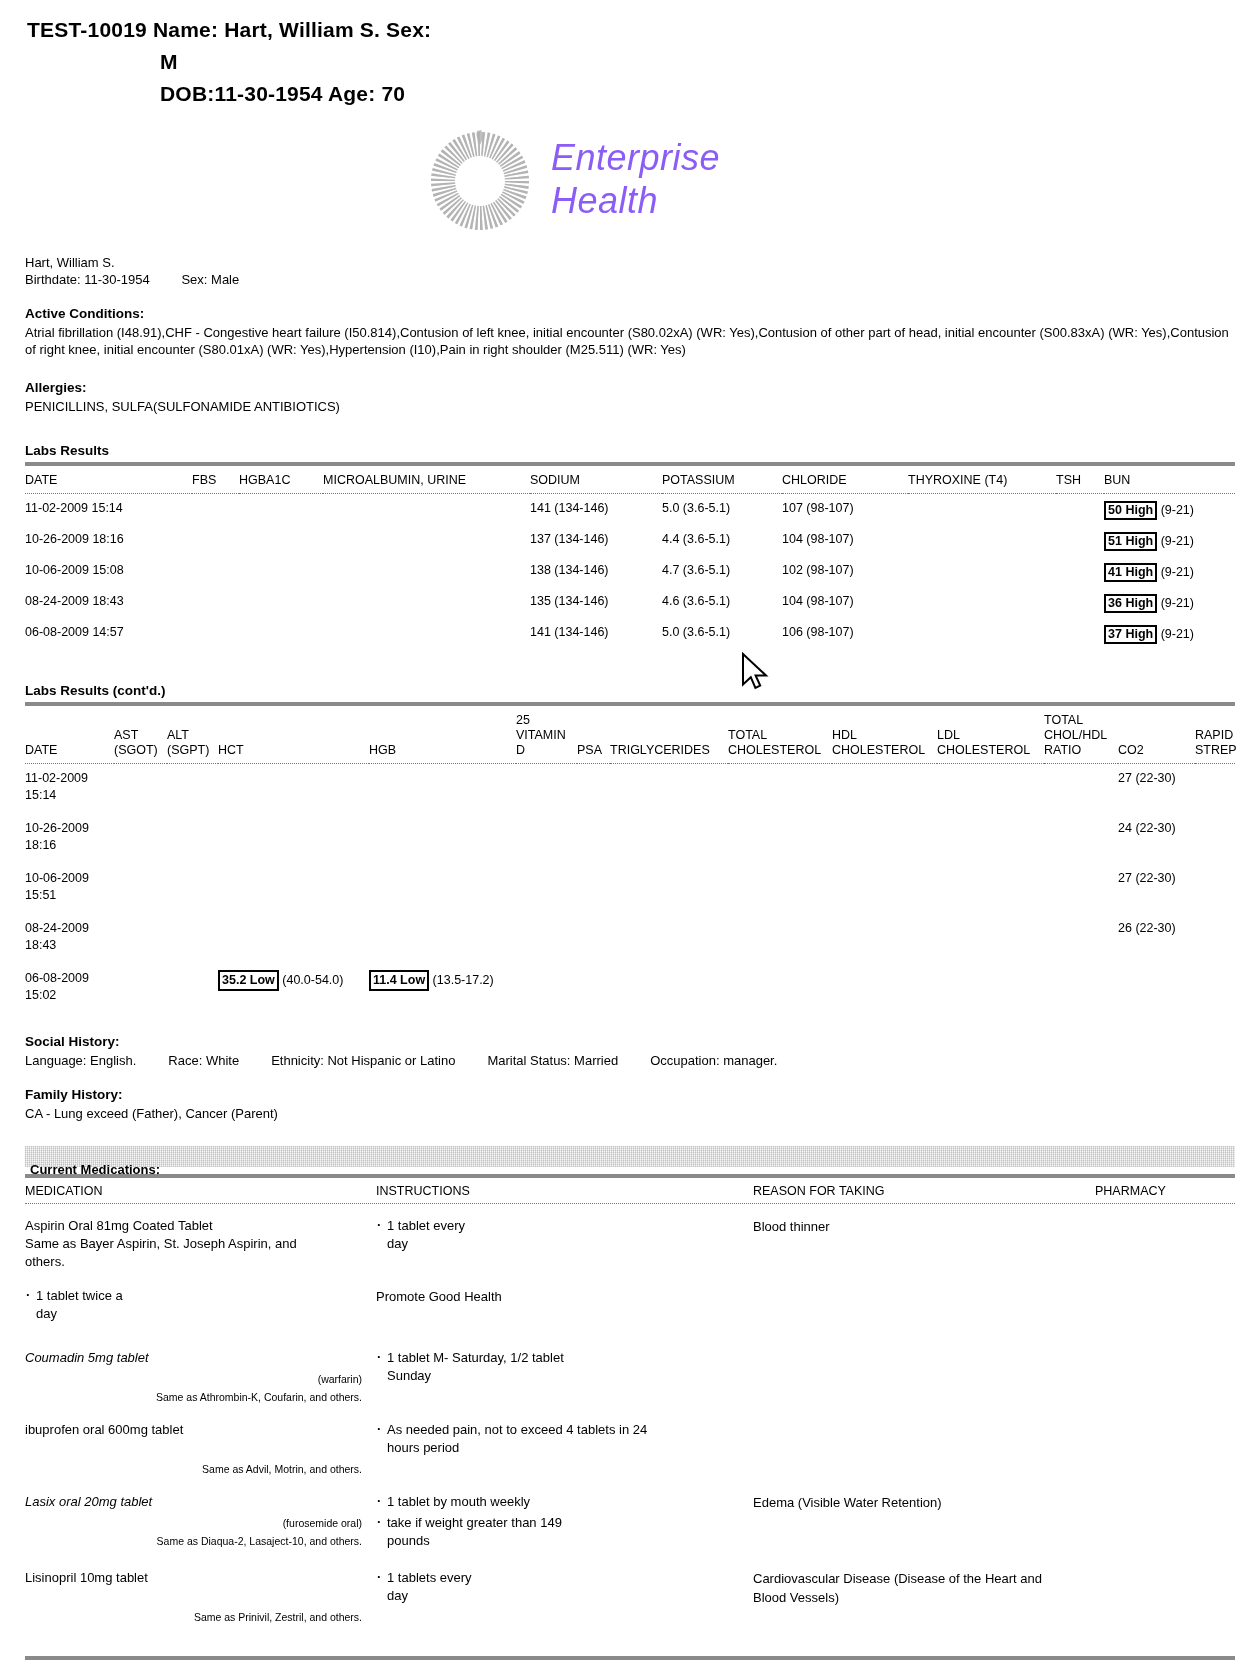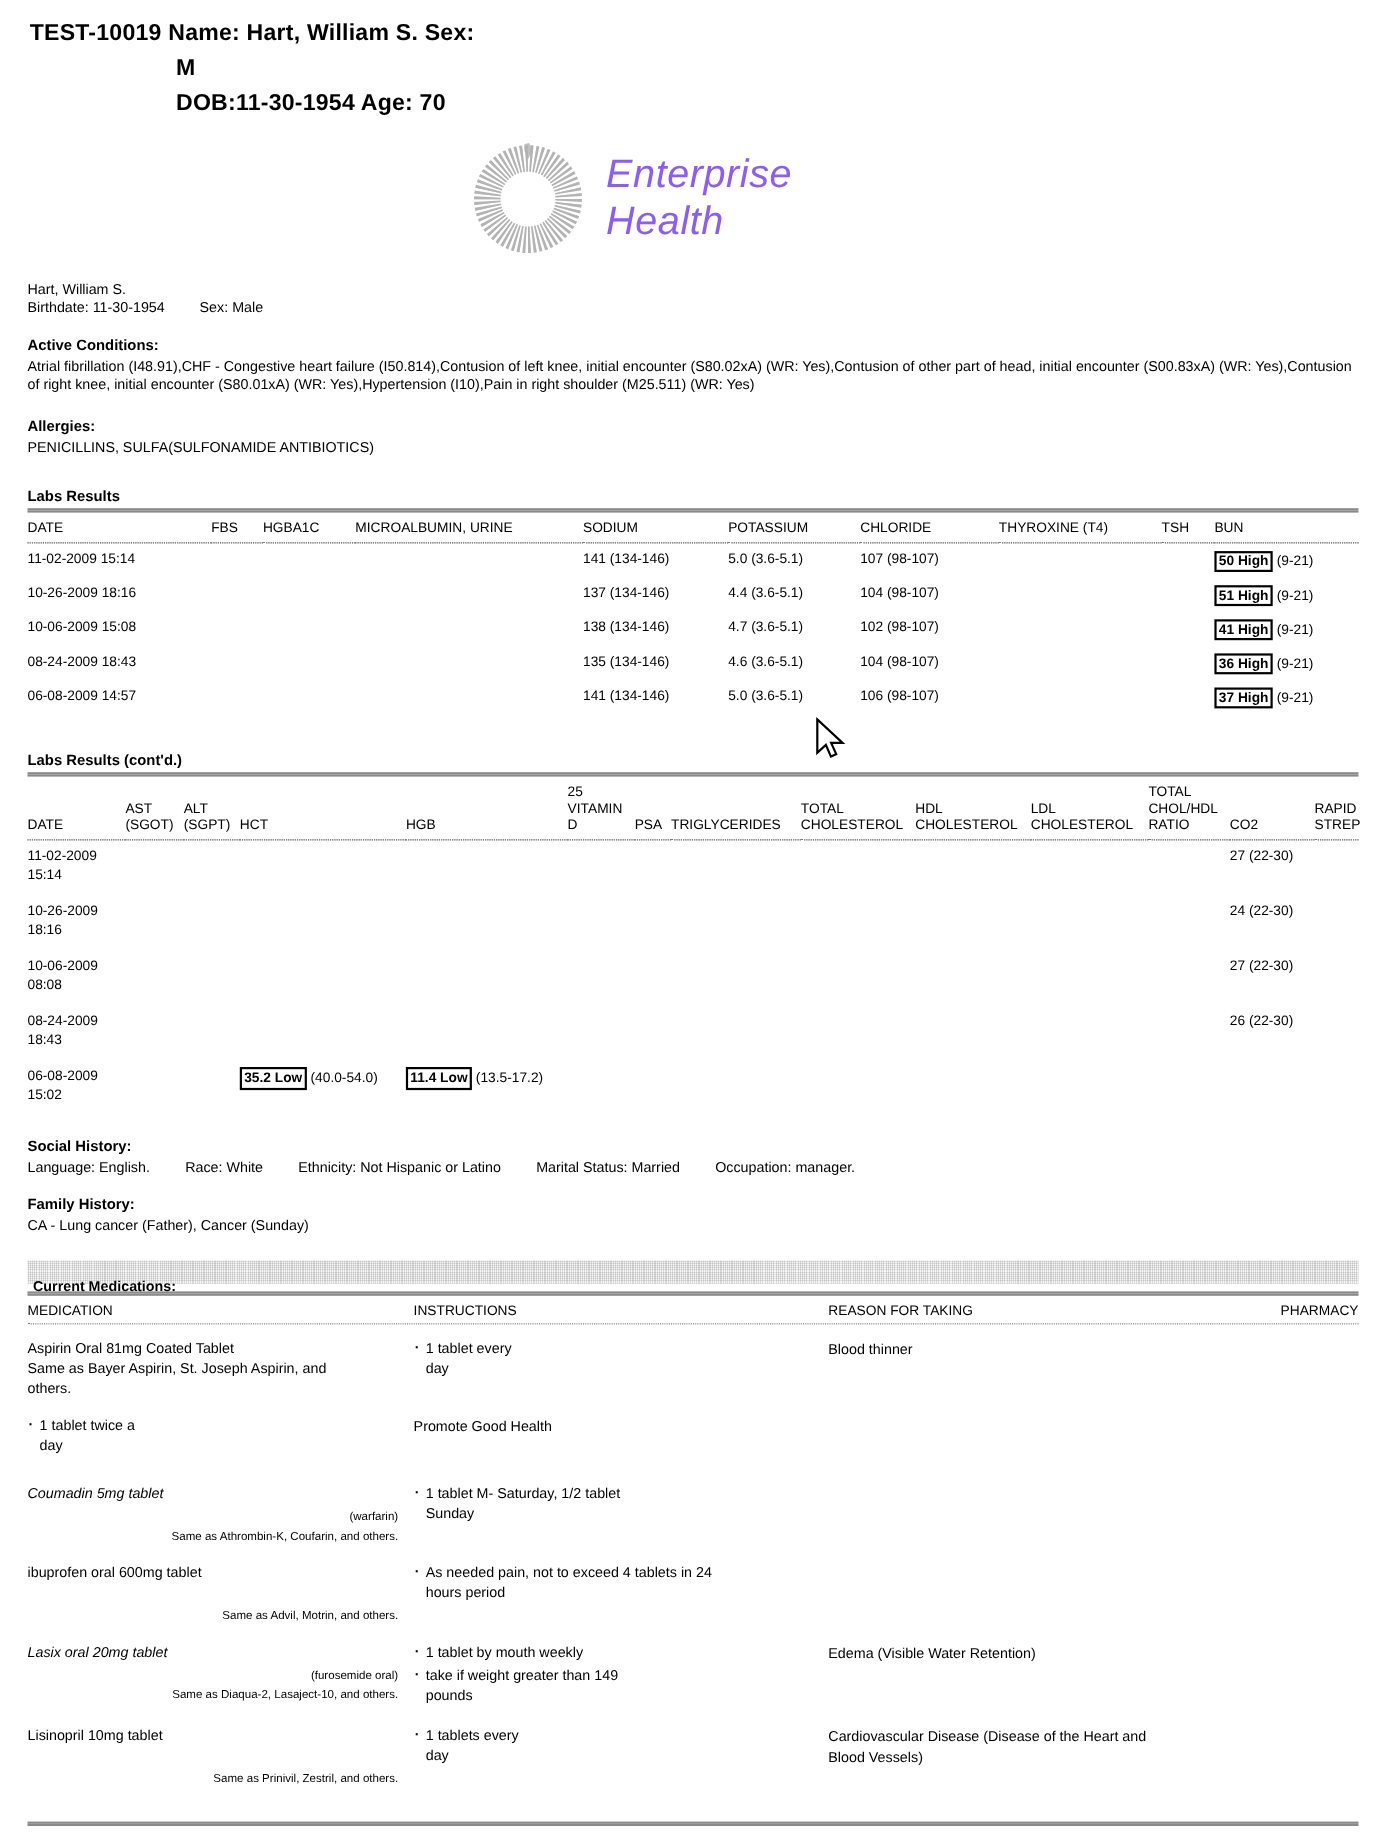--- a/index.html
+++ b/index.html
@@ -41,21 +41,21 @@
 
   
   .med-band { margin:24px 0 0 25px; width:1210px; height:21px; padding:16px 0 0 5px; font-weight:bold; font-size:13px;
     background:
       repeating-linear-gradient(90deg, rgba(90,90,90,.22) 0 1px, rgba(220,220,220,.18) 1px 2px),
       repeating-linear-gradient(0deg, rgba(90,90,90,.18) 0 1px, rgba(235,235,235,.12) 1px 2px);
   }
   .med-dline { margin-top:7px; }
   .med-grid { display:grid; grid-template-columns:351px 377px 342px 140px; margin-left:25px; width:1210px; }
   .med-header { font-size:12.5px; padding:6px 0 5px; border-bottom:1px dotted #777; }
-  .med-header .ph { text-align:right; }
+  .med-header .ph { }
   .med-row { padding:13px 0 3px; min-height:62px; }
   .med-name { line-height:18px; padding-right:20px; }
   .italic { font-style:italic; }
   .med-generic { text-align:right; font-size:10.5px; line-height:16px; padding:4px 14px 0 0; min-height:20px; }
   .med-sameas { text-align:right; font-size:10.5px; line-height:15px; padding:3px 14px 0 0; }
   .med-sameas-full { line-height:18px; max-width:310px; }
   .instr { position:relative; padding-left:11px; white-space:pre-line; line-height:18px; margin-bottom:3px; }
   .instr::before { content:"\00B7"; position:absolute; left:1px; top:-1px; font-weight:bold; }
   .med-reason { line-height:19px; padding-right:20px; }
 
@@ -273,21 +273,21 @@
           <td></td>
           <td></td>
         <td></td>
           <td></td>
           <td></td>
         <td>24 (22-30)</td>
         <td></td>
       </tr>
       <tr>
         <td>10-06-2009
-08:08</td>
+15:51</td>
         <td></td>
           <td></td>
           <td></td>
           <td></td>
         <td></td>
           <td></td>
           <td></td>
           <td></td>
         <td></td>
           <td></td>
@@ -335,21 +335,21 @@
   <div class="sec-head" style="margin-top:20px">Social History:</div>
   <div class="soc-items">
     <span>Language: English.</span>
     <span>Race: White</span>
     <span>Ethnicity: Not Hispanic or Latino</span>
     <span>Marital Status: Married</span>
     <span>Occupation: manager.</span>
   </div>
 
   <div class="sec-head">Family History:</div>
-  <div class="sec-text">CA - Lung cancer (Father), Cancer (Sunday)</div>
+  <div class="sec-text">CA - Lung exceed (Father), Cancer (Parent)</div>
 
   <div class="med-band">
     <span>Current Medications:</span>
   </div>
   <div class="dline med-dline"></div>
   <div class="med-grid med-header">
     <div>MEDICATION</div>
     <div>INSTRUCTIONS</div>
     <div>REASON FOR TAKING</div>
     <div class="ph">PHARMACY</div>

